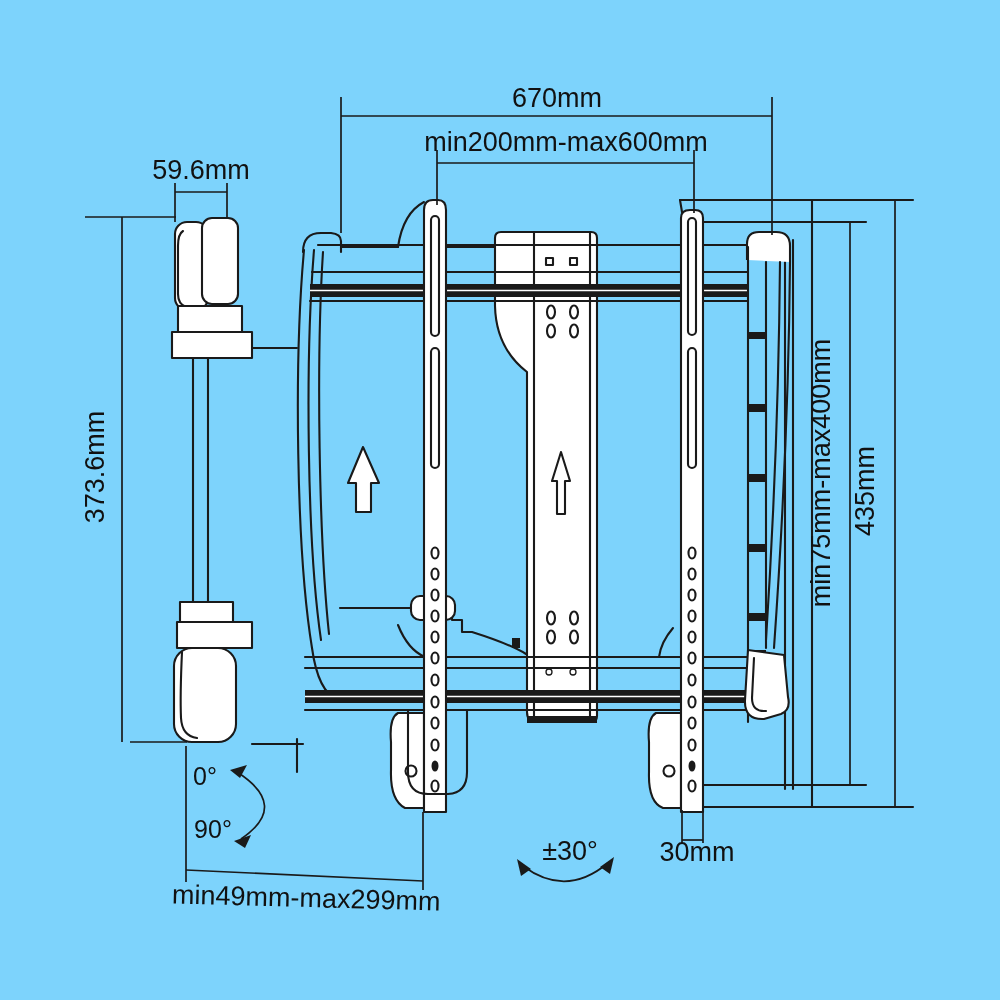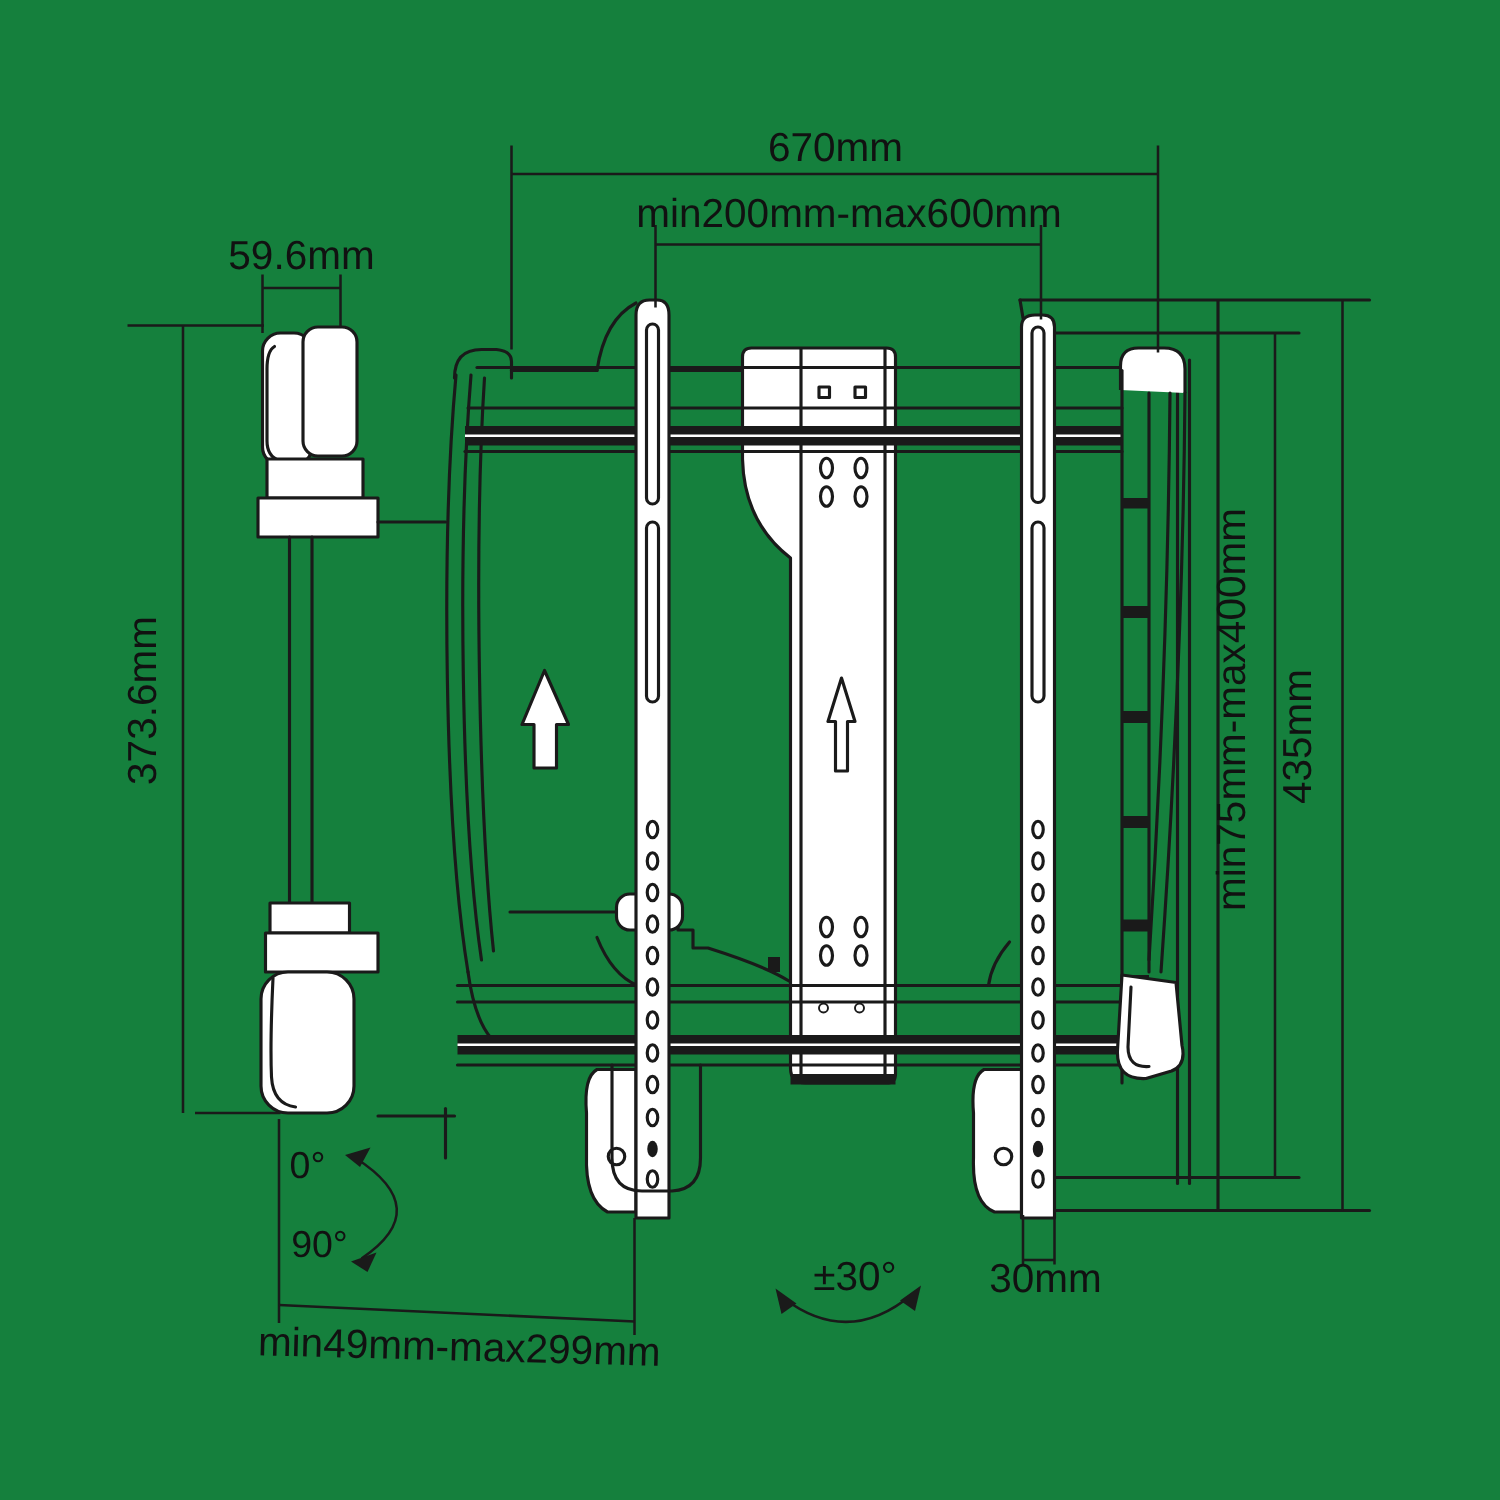--- a/index.html
+++ b/index.html
@@ -1,16 +1,16 @@
 <!DOCTYPE html>
 <html><head>
 <meta charset="utf-8">
 <style>
   html,body{margin:0;padding:0;background:#ffffff;}
-  .stage{position:relative;width:1000px;height:1000px;background:#15803d;overflow:hidden;}
+  .stage{position:relative;width:1000px;height:1000px;background:#7dd3fc;overflow:hidden;}
   svg{display:block;}
   .part{stroke:#1a1a1a;stroke-width:2.1;fill:none;stroke-linejoin:round;stroke-linecap:round;}
   .partw{stroke:#1a1a1a;stroke-width:2.1;fill:#ffffff;stroke-linejoin:round;}
   .thin{stroke:#1a1a1a;stroke-width:1.3;fill:none;}
   .dark{fill:#1a1a1a;stroke:none;}
   .dim{stroke:#1a1a1a;stroke-width:1.7;fill:none;stroke-linecap:butt;}
   .ah{fill:#1a1a1a;stroke:none;}
   .lbl{font-family:"Liberation Sans",sans-serif;font-size:27px;fill:#111111;}
   .lblsm{font-family:"Liberation Sans",sans-serif;font-size:25px;fill:#111111;}
 </style>

